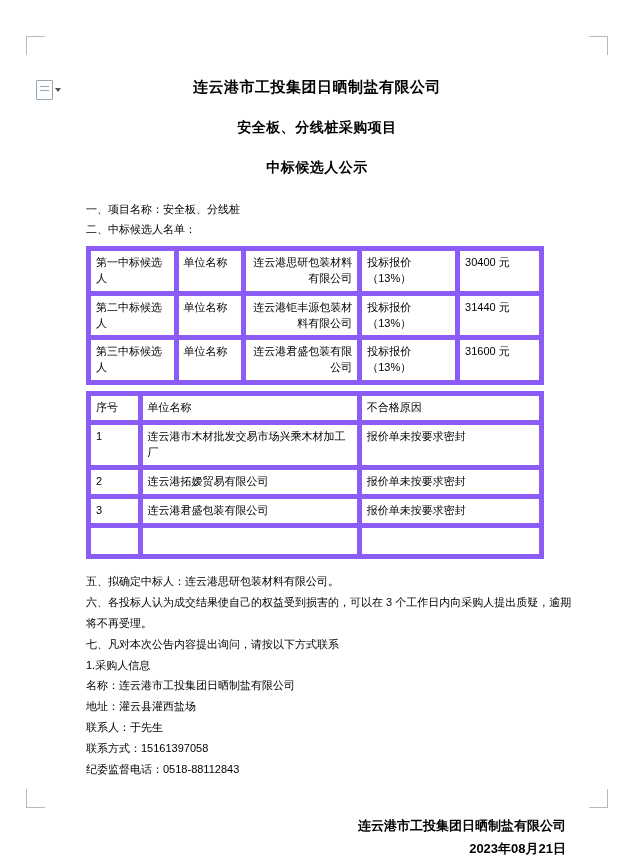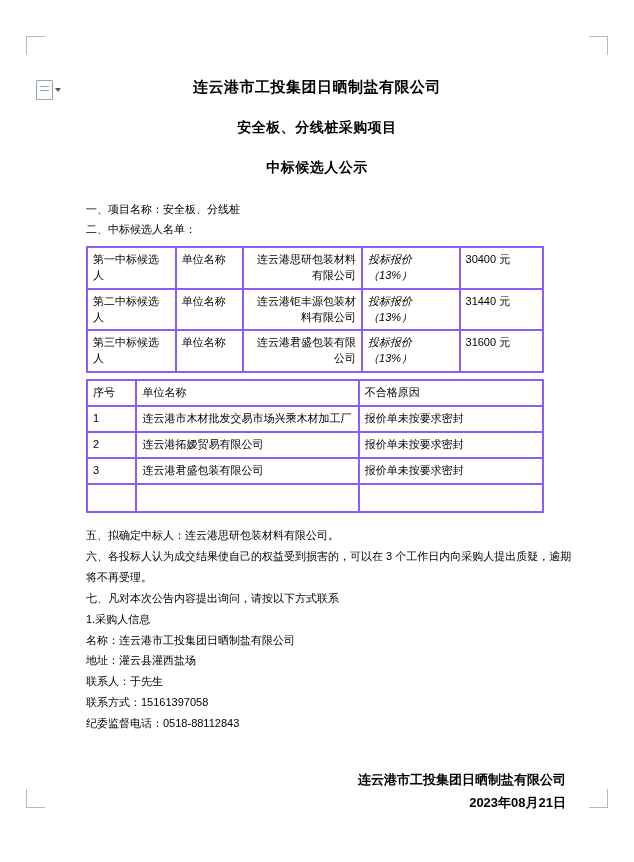--- a/index.html
+++ b/index.html
@@ -91,29 +91,29 @@
   .body-line { white-space: pre-wrap; }
 
   table.doc-table {
     border-collapse: collapse;
     width: 458px;
     margin-left: 26px;
     margin-top: 6px;
     font-size: 11px;
   }
   table.doc-table td {
-    border: 2px solid #8b5cf6;
+    border: 5px solid #8b5cf6;
     padding: 4px 5px;
     vertical-align: top;
     line-height: 1.45;
   }
   table.candidates td.c1 { width: 84px; }
   table.candidates td.c2 { width: 60px; }
   table.candidates td.c3 { width: 118px; text-align: right; }
-  table.candidates td.c4 { width: 90px; font-style: italic; }
+  table.candidates td.c4 { width: 90px; }
   table.candidates td.c5 { width: 76px; }
 
   table.invalid td.i1 { width: 40px; }
   table.invalid td.i2 { width: 230px; }
   table.invalid td.i3 { width: 188px; margin-left: 48px; }
   table.invalid tr.empty td { height: 18px; }
 
   .section-label {
     font-size: 11px;
     margin-left: 26px;

